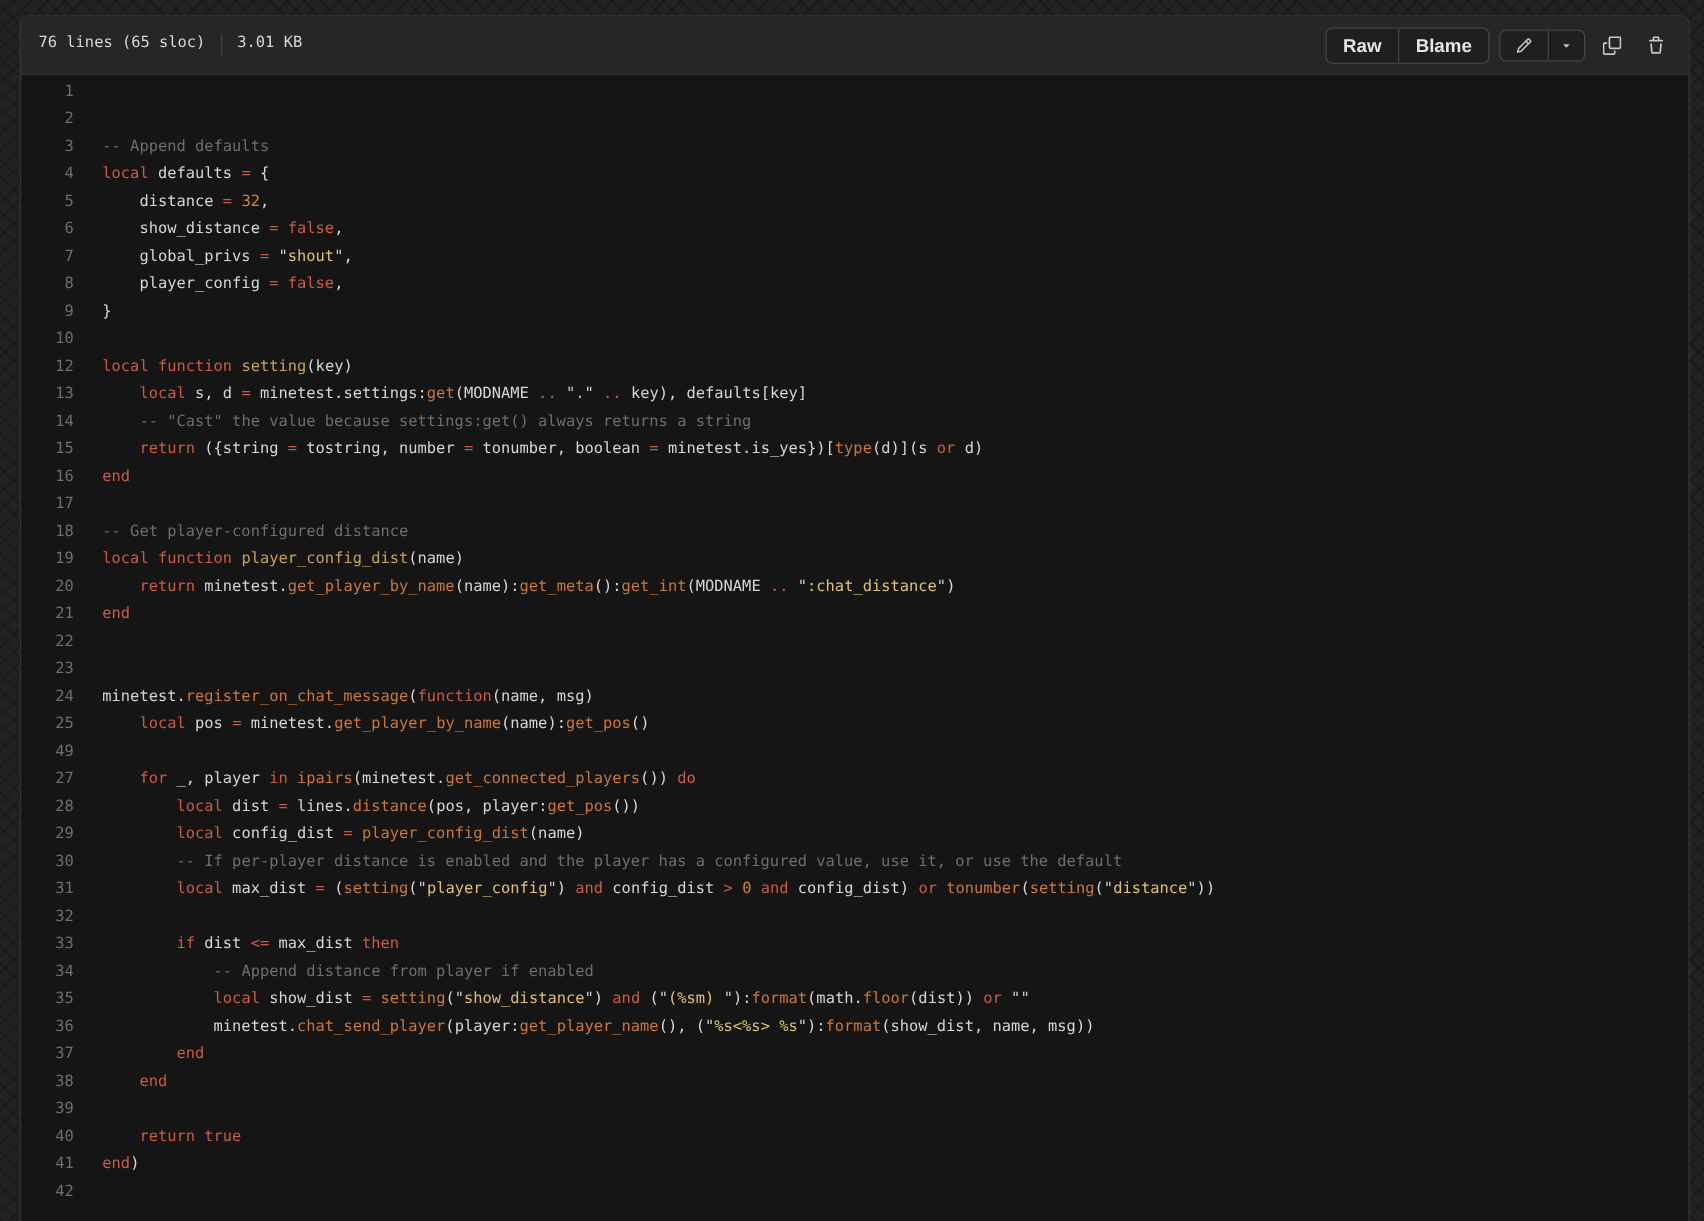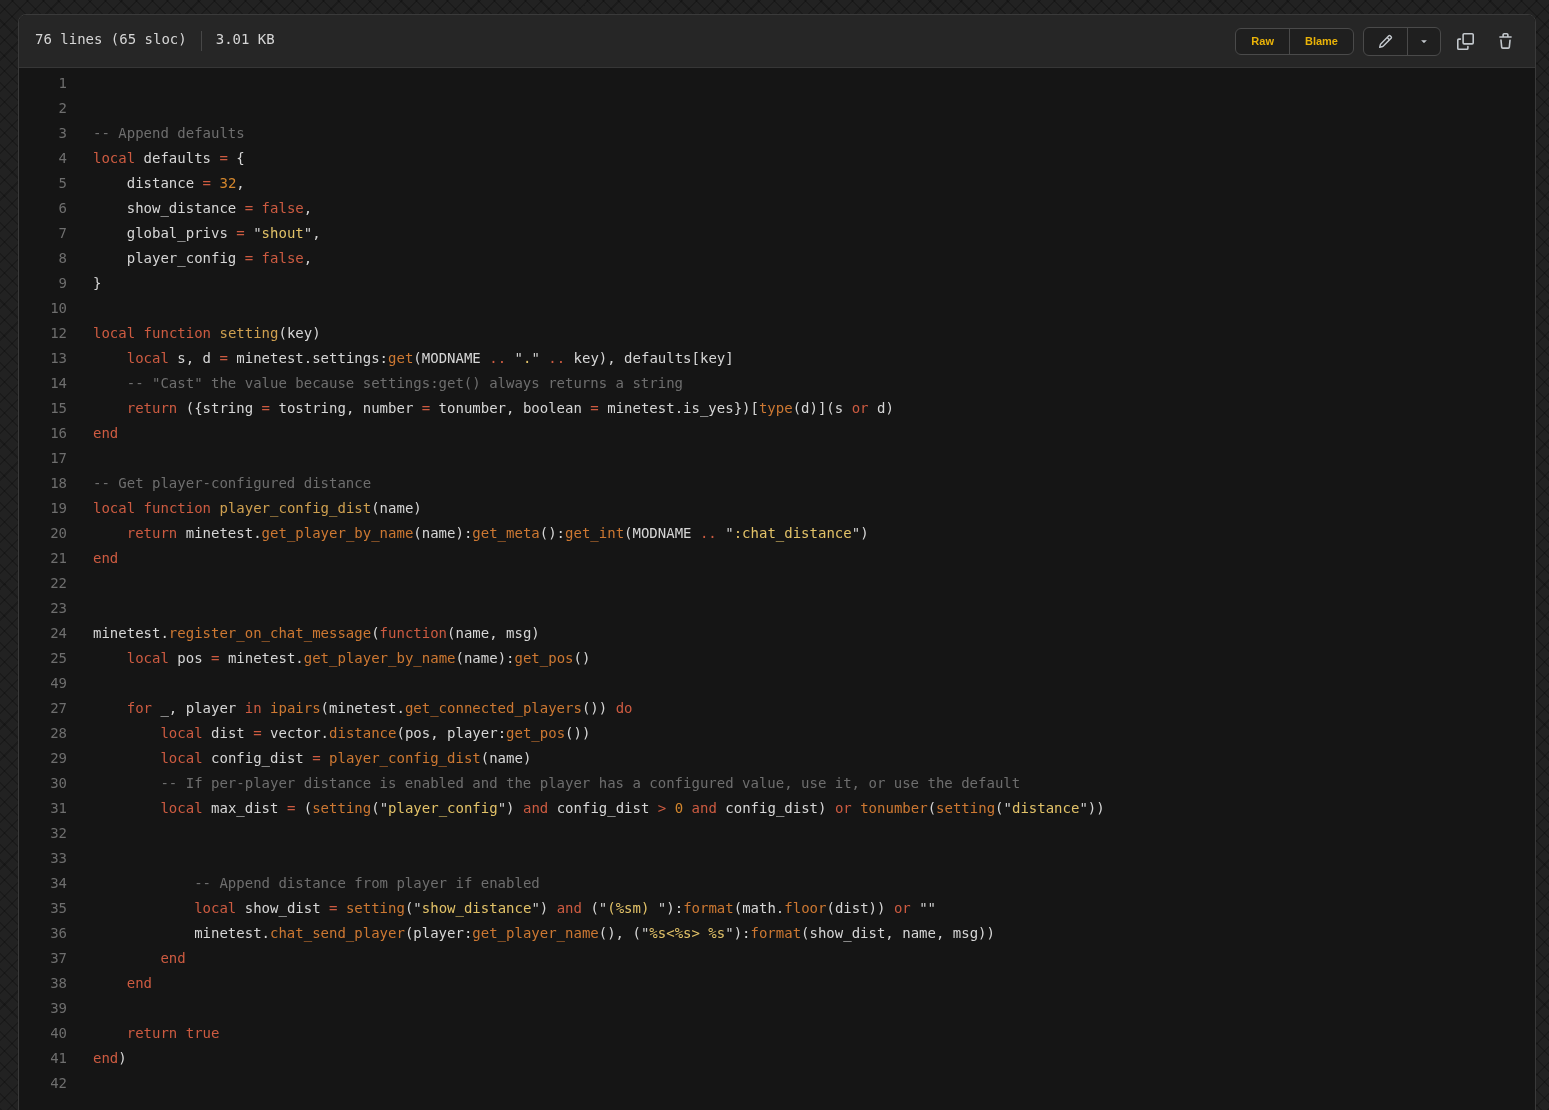--- a/index.html
+++ b/index.html
@@ -61,22 +61,22 @@
     align-items: stretch;
     border: 1px solid #4a4a4a;
     border-radius: 6px;
     background: #1f1f1f;
     overflow: hidden;
   }
   .btn {
     padding: 7px 15px;
     font-family: "Liberation Sans", sans-serif;
     font-weight: bold;
-    font-size: 11px;
-    color: #eab308;
+    font-size: 17px;
+    color: #e5e5e5;
     background: transparent;
     border: none;
     cursor: pointer;
     line-height: 1;
   }
   .btn + .seg-divider, .icon-seg + .seg-divider {
     width: 1px;
     background: #4a4a4a;
   }
   .icon-seg {
@@ -275,40 +275,41 @@
         <div class="row">
           <span class="ln">49</span>
           <span class="lc"></span>
         </div>
         <div class="row">
           <span class="ln">27</span>
           <span class="lc"><span class="tk-d">    </span><span class="tk-k">for</span><span class="tk-d"> _, player </span><span class="tk-k">in</span><span class="tk-d"> </span><span class="tk-c">ipairs</span><span class="tk-d">(minetest.</span><span class="tk-c">get_connected_players</span><span class="tk-d">()) </span><span class="tk-k">do</span></span>
         </div>
         <div class="row">
           <span class="ln">28</span>
-          <span class="lc"><span class="tk-d">        </span><span class="tk-k">local</span><span class="tk-d"> dist </span><span class="tk-k">=</span><span class="tk-d"> vector.</span><span class="tk-c">distance</span><span class="tk-d">(pos, player:</span><span class="tk-c">get_pos</span><span class="tk-d">())</span></span>
+          <span class="lc"><span class="tk-d">        </span><span class="tk-k">local</span><span class="tk-d"> dist </span><span class="tk-k">=</span><span class="tk-d"> lines.</span><span class="tk-c">distance</span><span class="tk-d">(pos, player:</span><span class="tk-c">get_pos</span><span class="tk-d">())</span></span>
         </div>
         <div class="row">
           <span class="ln">29</span>
           <span class="lc"><span class="tk-d">        </span><span class="tk-k">local</span><span class="tk-d"> config_dist </span><span class="tk-k">=</span><span class="tk-d"> </span><span class="tk-c">player_config_dist</span><span class="tk-d">(name)</span></span>
         </div>
         <div class="row">
           <span class="ln">30</span>
           <span class="lc"><span class="tk-d">        </span><span class="tk-m">-- If per-player distance is enabled and the player has a configured value, use it, or use the default</span></span>
         </div>
         <div class="row">
           <span class="ln">31</span>
           <span class="lc"><span class="tk-d">        </span><span class="tk-k">local</span><span class="tk-d"> max_dist </span><span class="tk-k">=</span><span class="tk-d"> (</span><span class="tk-c">setting</span><span class="tk-d">(</span><span class="tk-q">"</span><span class="tk-s">player_config</span><span class="tk-q">"</span><span class="tk-d">) </span><span class="tk-k">and</span><span class="tk-d"> config_dist </span><span class="tk-k">&gt;</span><span class="tk-d"> </span><span class="tk-n">0</span><span class="tk-d"> </span><span class="tk-k">and</span><span class="tk-d"> config_dist) </span><span class="tk-k">or</span><span class="tk-d"> </span><span class="tk-c">tonumber</span><span class="tk-d">(</span><span class="tk-c">setting</span><span class="tk-d">(</span><span class="tk-q">"</span><span class="tk-s">distance</span><span class="tk-q">"</span><span class="tk-d">))</span></span>
         </div>
         <div class="row">
           <span class="ln">32</span>
           <span class="lc"></span>
         </div>
         <div class="row">
           <span class="ln">33</span>
+          <span class="lc"><span class="tk-d">        </span><span class="tk-k">if</span><span class="tk-d"> dist </span><span class="tk-k">&lt;=</span><span class="tk-d"> max_dist </span><span class="tk-k">then</span></span>
         </div>
         <div class="row">
           <span class="ln">34</span>
           <span class="lc"><span class="tk-d">            </span><span class="tk-m">-- Append distance from player if enabled</span></span>
         </div>
         <div class="row">
           <span class="ln">35</span>
           <span class="lc"><span class="tk-d">            </span><span class="tk-k">local</span><span class="tk-d"> show_dist </span><span class="tk-k">=</span><span class="tk-d"> </span><span class="tk-c">setting</span><span class="tk-d">(</span><span class="tk-q">"</span><span class="tk-s">show_distance</span><span class="tk-q">"</span><span class="tk-d">) </span><span class="tk-k">and</span><span class="tk-d"> (</span><span class="tk-q">"</span><span class="tk-s">(%sm) </span><span class="tk-q">"</span><span class="tk-d">):</span><span class="tk-c">format</span><span class="tk-d">(math.</span><span class="tk-c">floor</span><span class="tk-d">(dist)) </span><span class="tk-k">or</span><span class="tk-d"> </span><span class="tk-q">""</span></span>
         </div>
         <div class="row">

